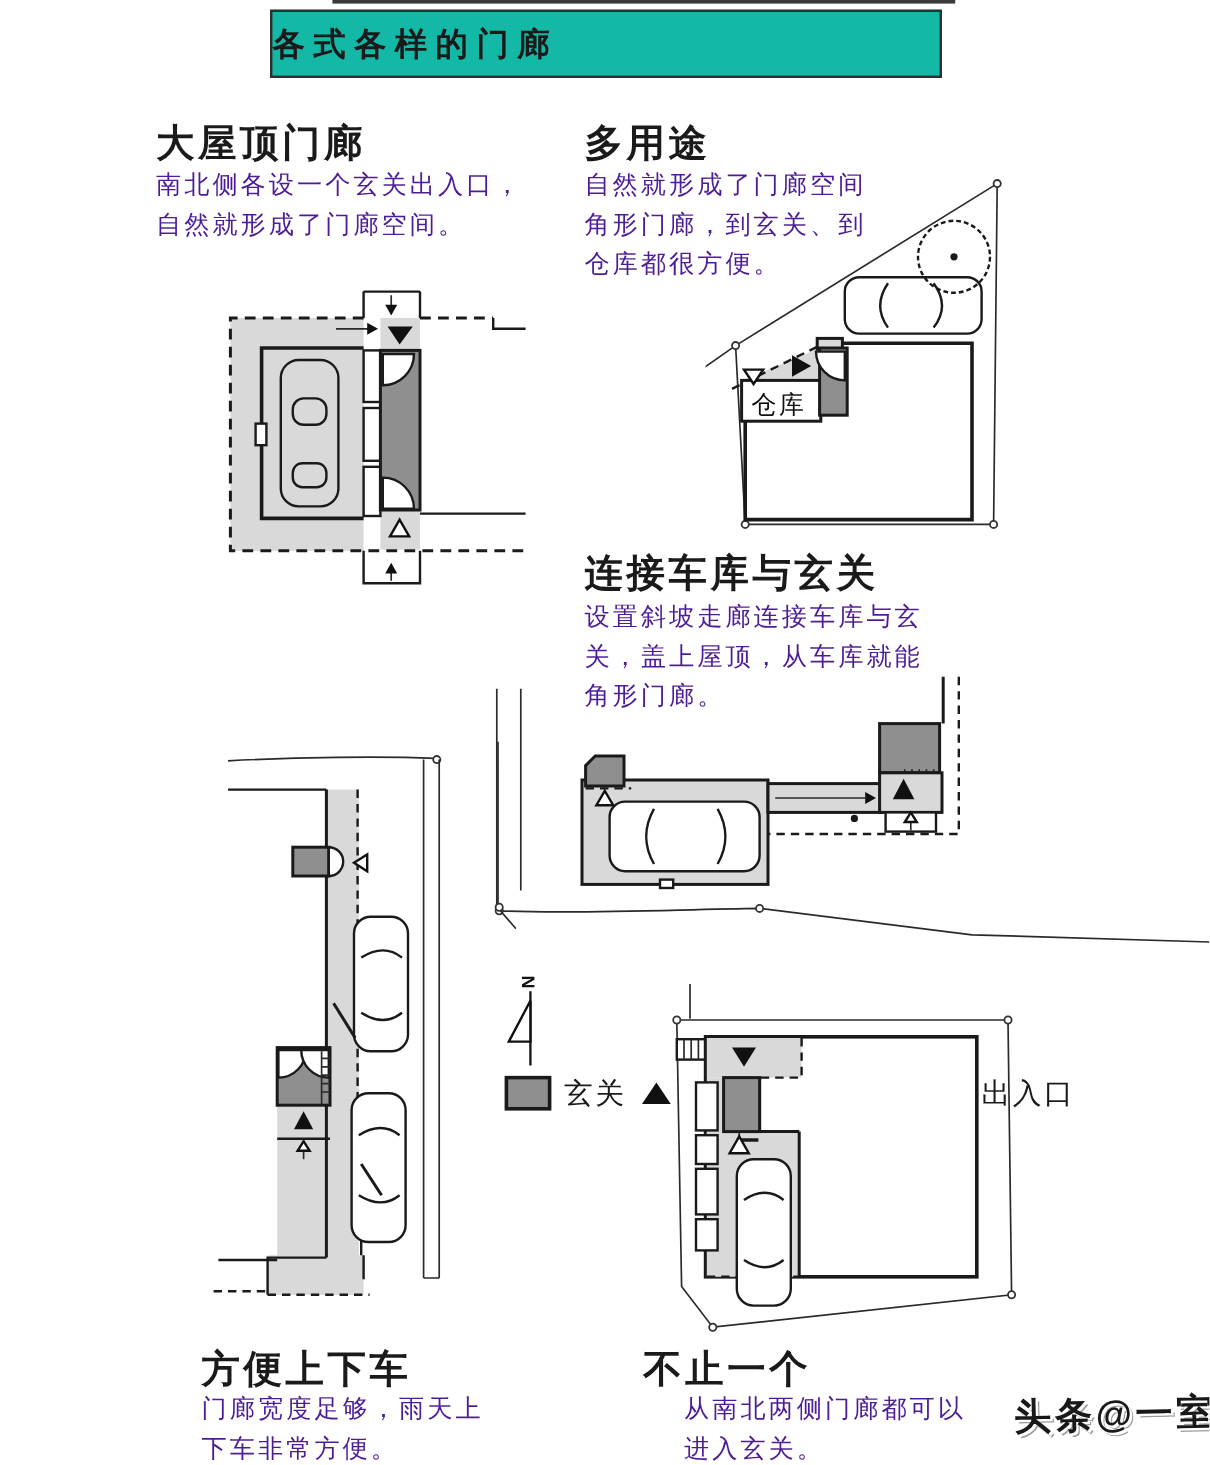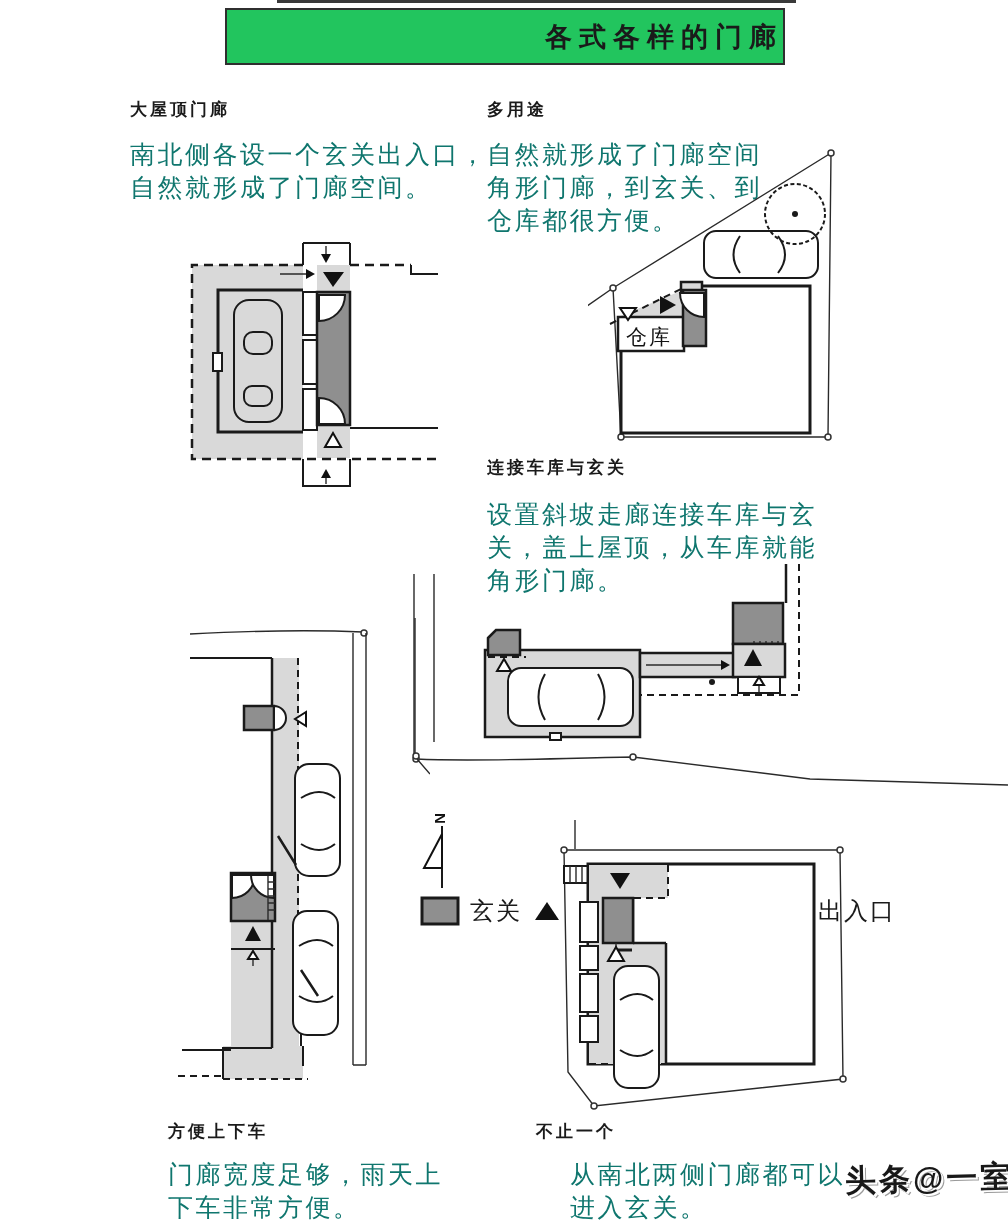--- a/index.html
+++ b/index.html
@@ -1,24 +1,24 @@
 <!DOCTYPE html>
 <html><head>
 <meta charset="utf-8">
 <style>
   *{margin:0;padding:0;box-sizing:border-box}
   html,body{background:#ffffff}
   #page{position:relative;width:1008px;height:1221px;background:#fff;overflow:hidden;
         font-family:"Liberation Sans","DejaVu Sans",sans-serif;color:#1a1a1a}
   .abs{position:absolute}
   .edge{background:#3a3a3a}
-  .title-box{border:2px solid #2f2f2f;display:flex;align-items:center;justify-content:flex-end;
-             font-size:27px;font-weight:bold;letter-spacing:7px;background:#22c55e}
-  .h{font-size:17px;font-weight:bold;letter-spacing:3px;white-space:nowrap}
-  .para{font-size:25px;line-height:33px;letter-spacing:2.5px;color:#0f766e;white-space:nowrap}
+  .title-box{border:2px solid #2f2f2f;display:flex;align-items:center;justify-content:flex-start;
+             font-size:27px;font-weight:bold;letter-spacing:7px;background:#14b8a6}
+  .h{font-size:32px;font-weight:bold;letter-spacing:3px;white-space:nowrap}
+  .para{font-size:21px;line-height:33px;letter-spacing:2.5px;color:#4c1d95;white-space:nowrap}
   .legend{display:flex;gap:7px}
   .legend-row{display:flex;align-items:center;gap:10px;font-size:24px;letter-spacing:2px;height:30px}
   .wm{font-size:31px;font-weight:bold;letter-spacing:3px;color:#181818;
       text-shadow:2px 2px 0 #ffffff,3px 3px 0 #9a9a9a;transform:rotate(-1.5deg);white-space:nowrap}
   svg{display:block}
   .lg0{fill:#d9d9d9;stroke:none}
   .lg{fill:#d9d9d9;stroke:#1a1a1a;stroke-width:2.5}
   .dg{fill:#8f8f8f;stroke:#1a1a1a;stroke-width:2.5}
   .wh{fill:#fff;stroke:#1a1a1a;stroke-width:2}
   .ln{fill:none;stroke:#1a1a1a;stroke-width:2}

